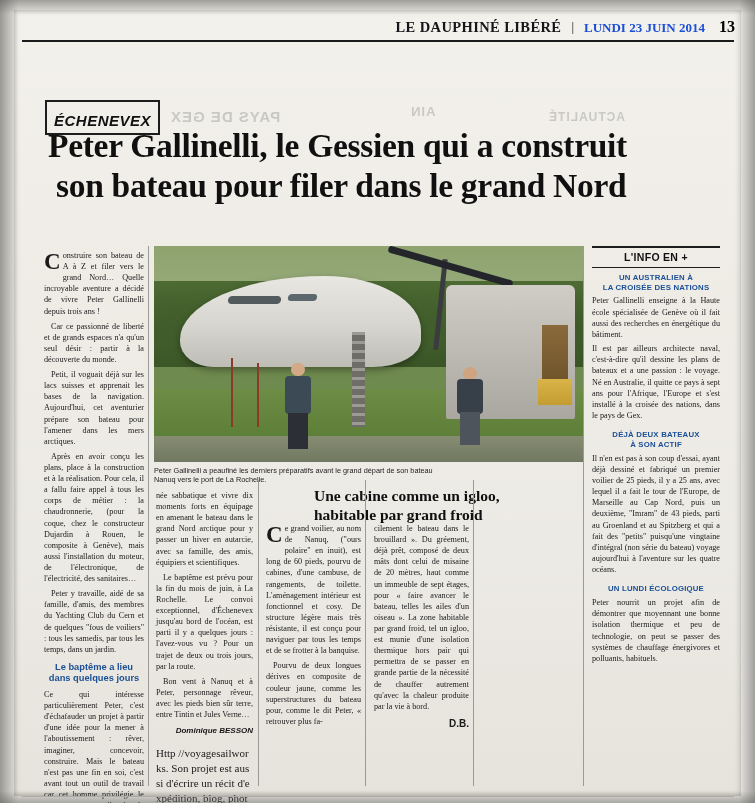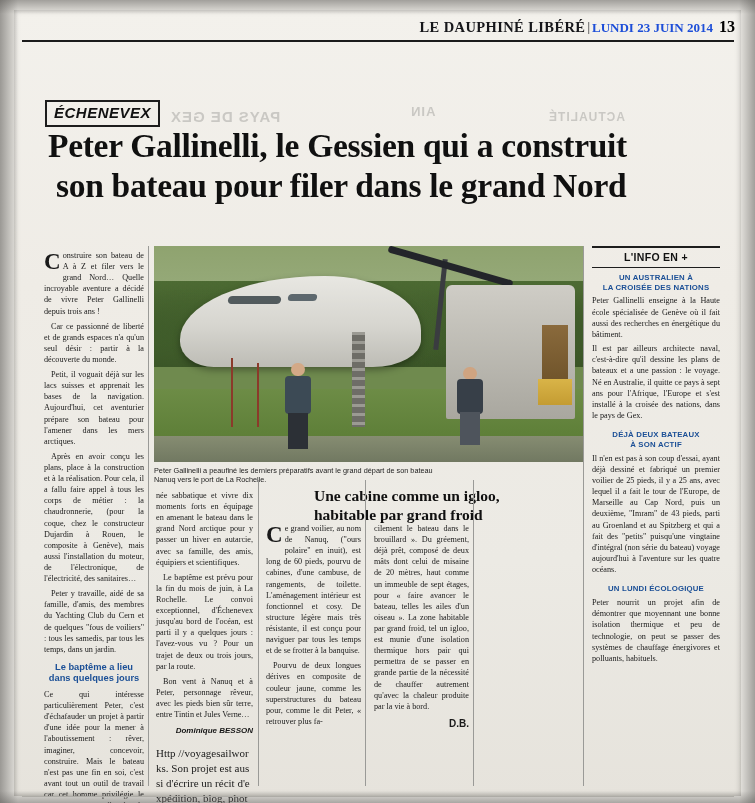--- a/index.html
+++ b/index.html
@@ -51,21 +51,21 @@
 
   
   .masthead {
     position: absolute;
     left: 20px;
     top: 18px;
     width: 715px;
     display: flex;
     align-items: flex-end;
     justify-content: flex-end;
-    gap: 0;
+    gap: 8px;
     padding-bottom: 4px;
   }
   .masthead .brand {
     font-family: "Liberation Serif", serif;
     font-weight: bold;
     font-size: 14.5px;
     letter-spacing: 0.4px;
     color: #16161a;
   }
   .masthead .sep {
@@ -107,21 +107,21 @@
   .ghost.g1 { left: 170px; top: 108px; font-size: 15px; }
   .ghost.g2 { left: 410px; top: 104px; font-size: 13px; }
   .ghost.g3 { left: 548px; top: 110px; font-size: 12px; }
 
   
   .kicker {
     position: absolute;
     left: 45px;
     top: 100px;
     border: 2px solid #1d1d1d;
-    padding: 2px 7px 3px 7px;
+    padding: 10px 7px 3px 7px;
     background: transparent;
   }
   .kicker span {
     font-family: "Liberation Sans", sans-serif;
     font-weight: bold;
     font-style: italic;
     font-size: 15px;
     letter-spacing: 0.5px;
     color: #111;
   }

